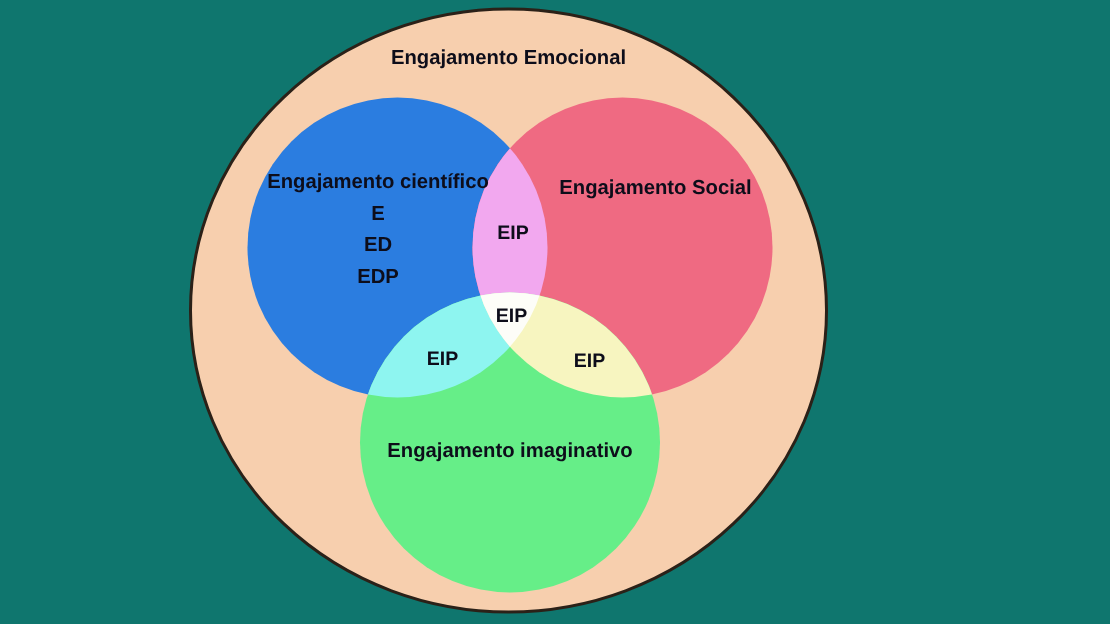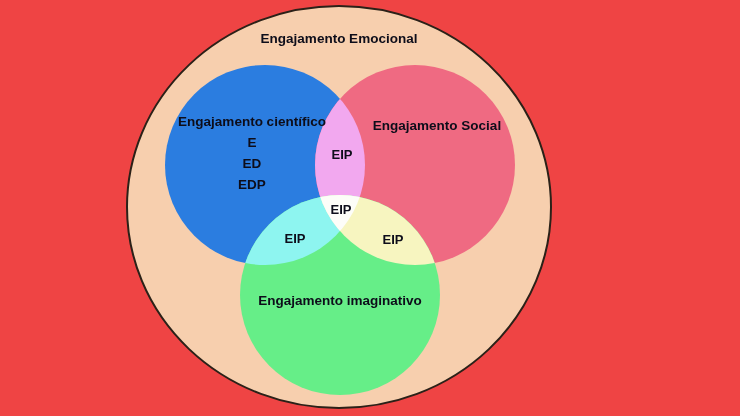--- a/index.html
+++ b/index.html
@@ -10,21 +10,21 @@
   body {
     width: 740px;
     height: 416px;
     font-family: "Liberation Sans", sans-serif;
     overflow: hidden;
   }
   #venn-figure {
     position: relative;
     width: 740px;
     height: 416px;
-    background: #ef4444;
+    background: #0f766e;
   }
   #venn-svg {
     display: block;
     width: 740px;
     height: 416px;
   }
   .venn-label {
     font-family: "Liberation Sans", sans-serif;
     font-weight: bold;
     fill: #0d0d1a;

